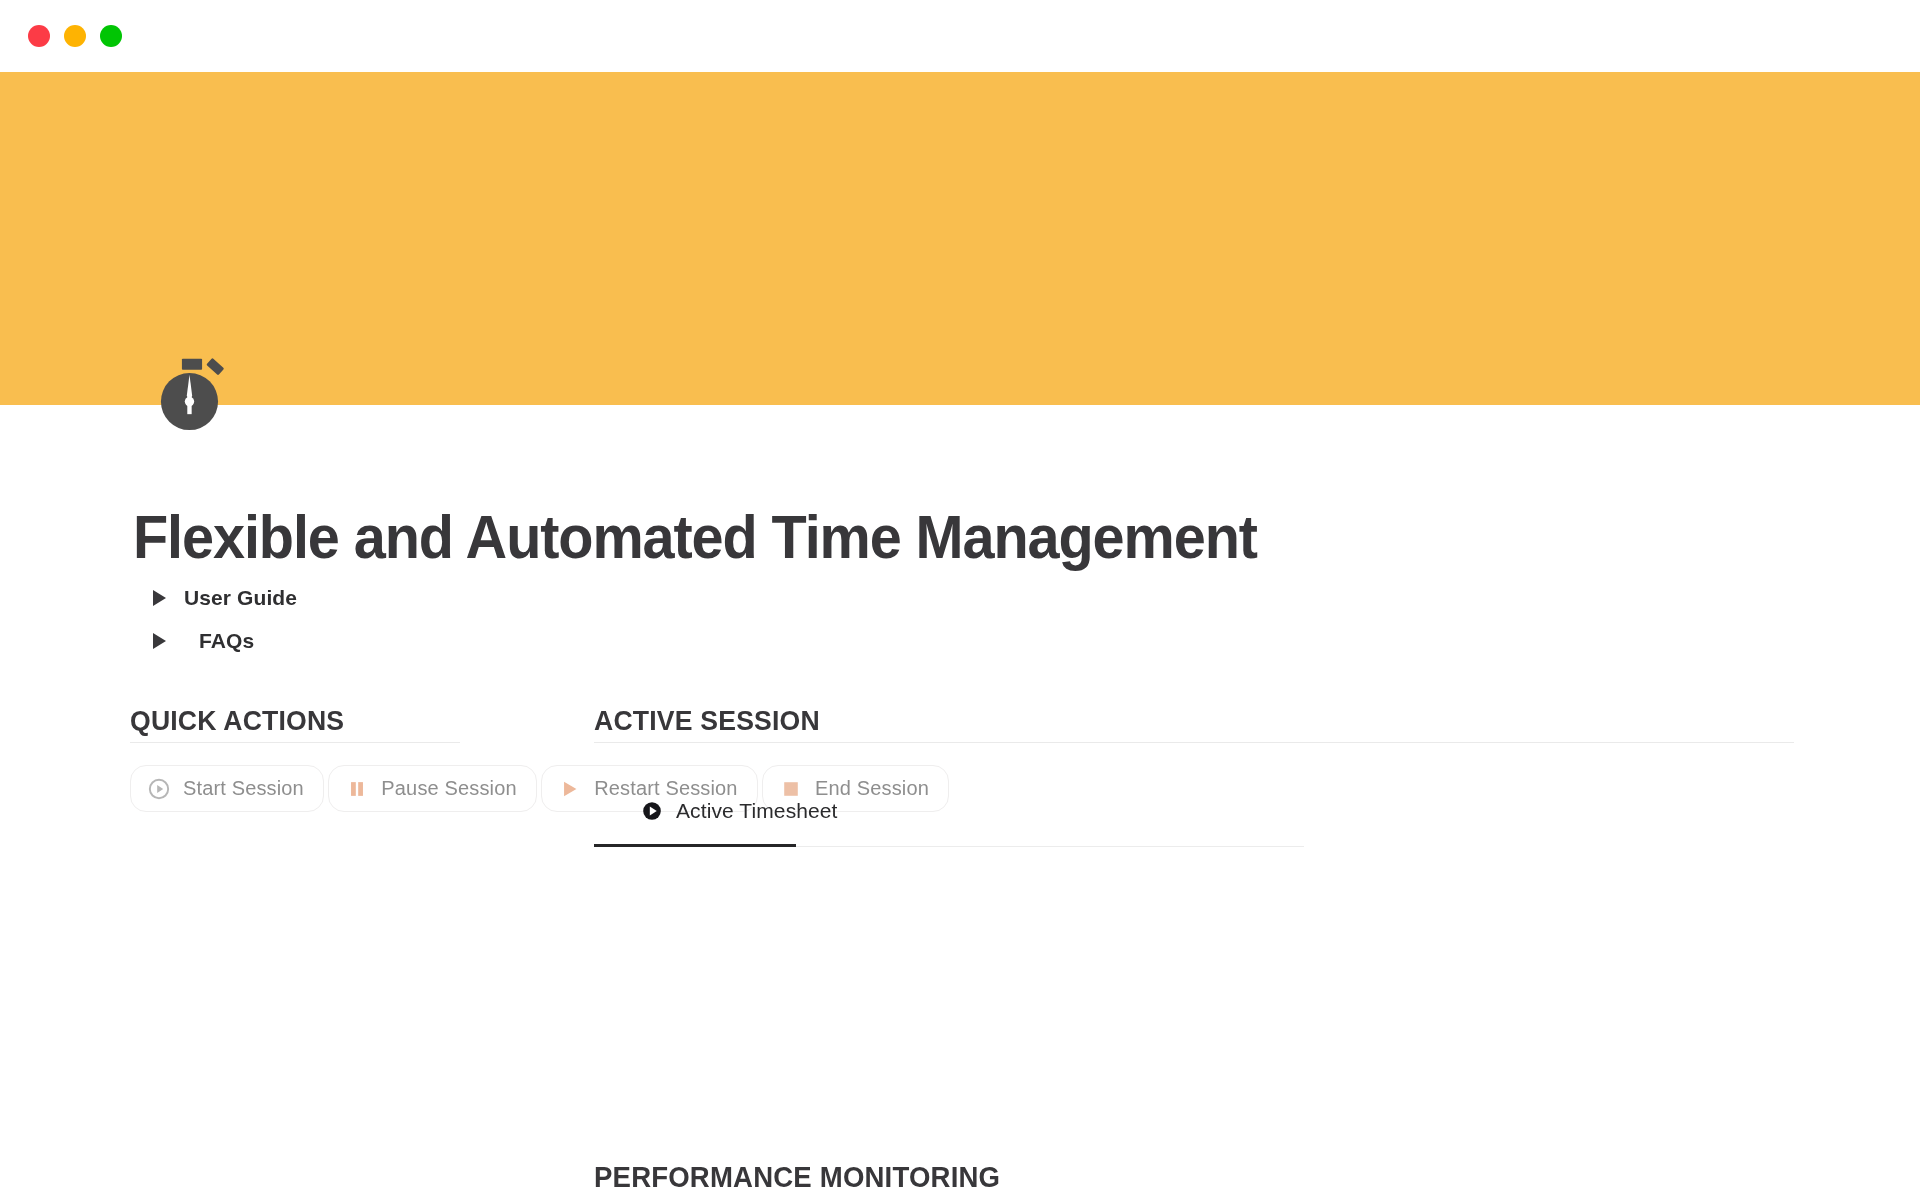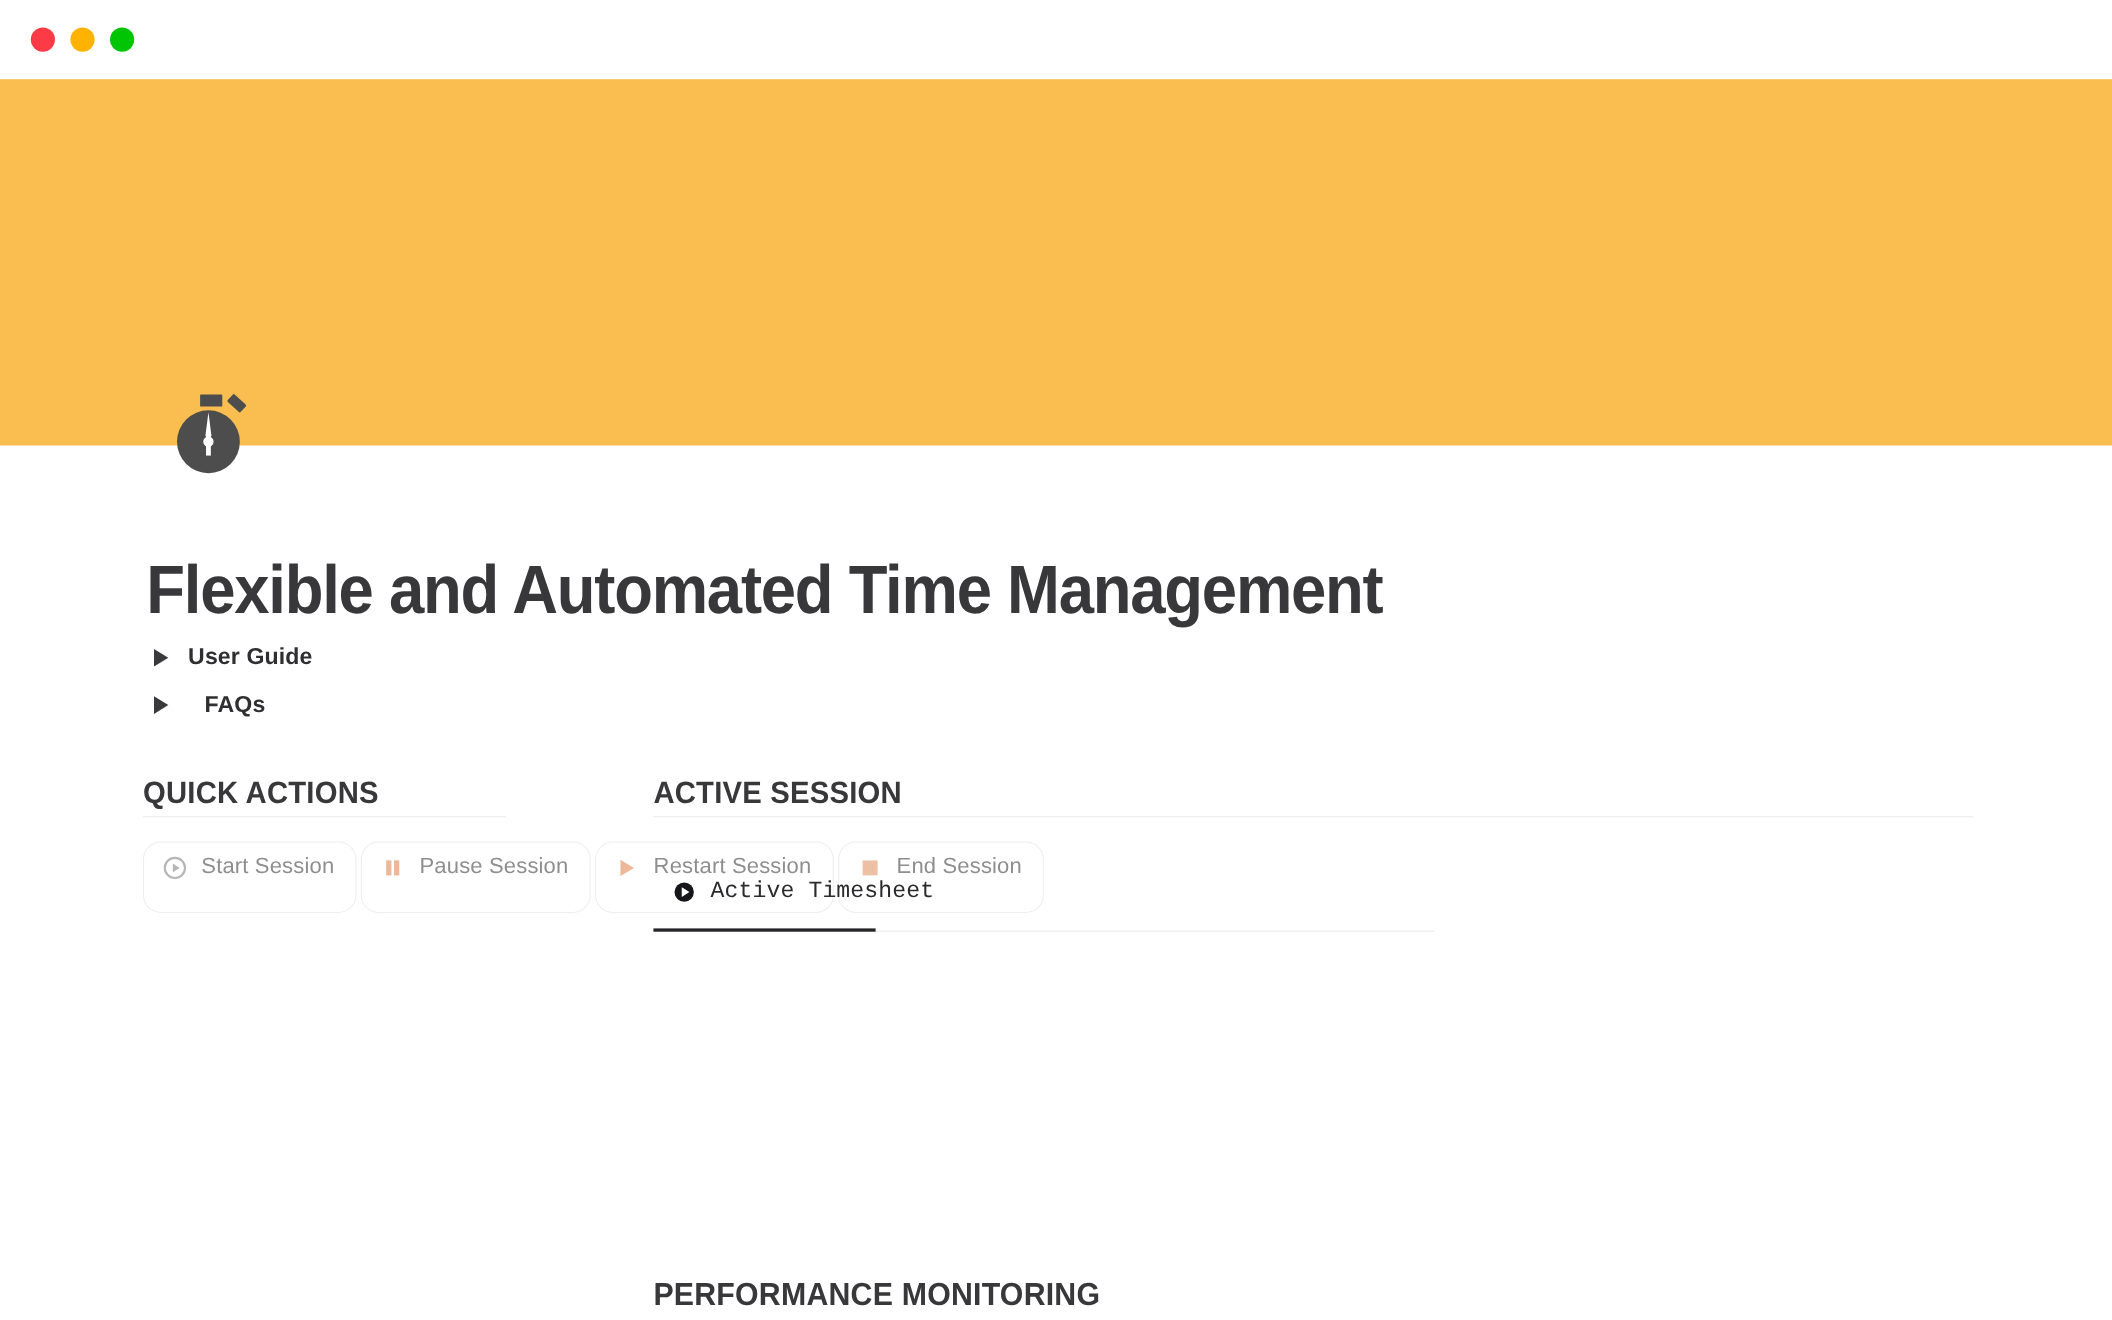--- a/index.html
+++ b/index.html
@@ -40,21 +40,21 @@
 
   .page-title {
     position:absolute; left:133px; top:96px;
     font-family:"Liberation Sans Narrow","Liberation Sans", sans-serif;
     font-size:62px; font-weight:700; letter-spacing:-1.2px;
     color:#38373a; white-space:nowrap;
     transform:scaleX(0.93); transform-origin:left center;
   }
 
   .toggle-row {
-    position:absolute; left:120px;
+    position:absolute; left:133px;
     display:flex; align-items:center; gap:18px;padding-left:20px;
   }
   .toggle-row.one { top:181px; }
   .toggle-row.two { top:224px;gap:33px; }
   .tri {
     width:0; height:0;
     border-left:13px solid #39383b;
     border-top:8px solid transparent;
     border-bottom:8px solid transparent;
     display:block; flex:0 0 auto;
@@ -73,32 +73,32 @@
   .sec-rule { position:absolute; height:1px; background:#eaeaea; }
 
   
   .qa-head { left:130px; top:300px; }
   .qa-rule { left:130px; top:337px; width:330px; }
 
   .qa-list { position:absolute; left:130px; top:360px; }
   .qa-btn {
     display:inline-flex; align-items:center; gap:13px;
     border:1px solid #efeeee; border-radius:16px; background:#fff;
-    padding:11px 19px 29px 17px; margin-bottom:27px;
+    padding:11px 19px 11px 17px; margin-bottom:27px;
     cursor:pointer; white-space:nowrap;
   }
   .qa-btn:last-child { margin-bottom:0; }
   .qa-lab { font-size:20px; color:#8e8e8e; letter-spacing:0.15px; }
   .qa-ico { width:22px; height:22px; display:block; flex:0 0 auto; }
 
   
   .as-head { left:594px; top:300px; }
   .as-rule { left:594px; top:337px; width:1200px; }
 
-  .tabs { position:absolute; left:594px; top:388px; width:710px;font-family:Liberation Mono, monospace; }
+  .tabs { position:absolute; left:624px; top:388px; width:710px; }
   .tab {
     display:inline-flex; align-items:center; gap:13px;
     padding:6px 17px 14px 17px; cursor:pointer;
   }
   .tab-lab { font-size:21px; color:#2b2b2d; letter-spacing:0.1px; }
   .tabs-rule { position:absolute; left:594px; top:441px; width:710px; height:1px; background:#ececec; }
   .tab-active-rule { position:absolute; left:594px; top:439px; width:202px; height:3px; background:#262628; }
 
   
   .pm-head {

